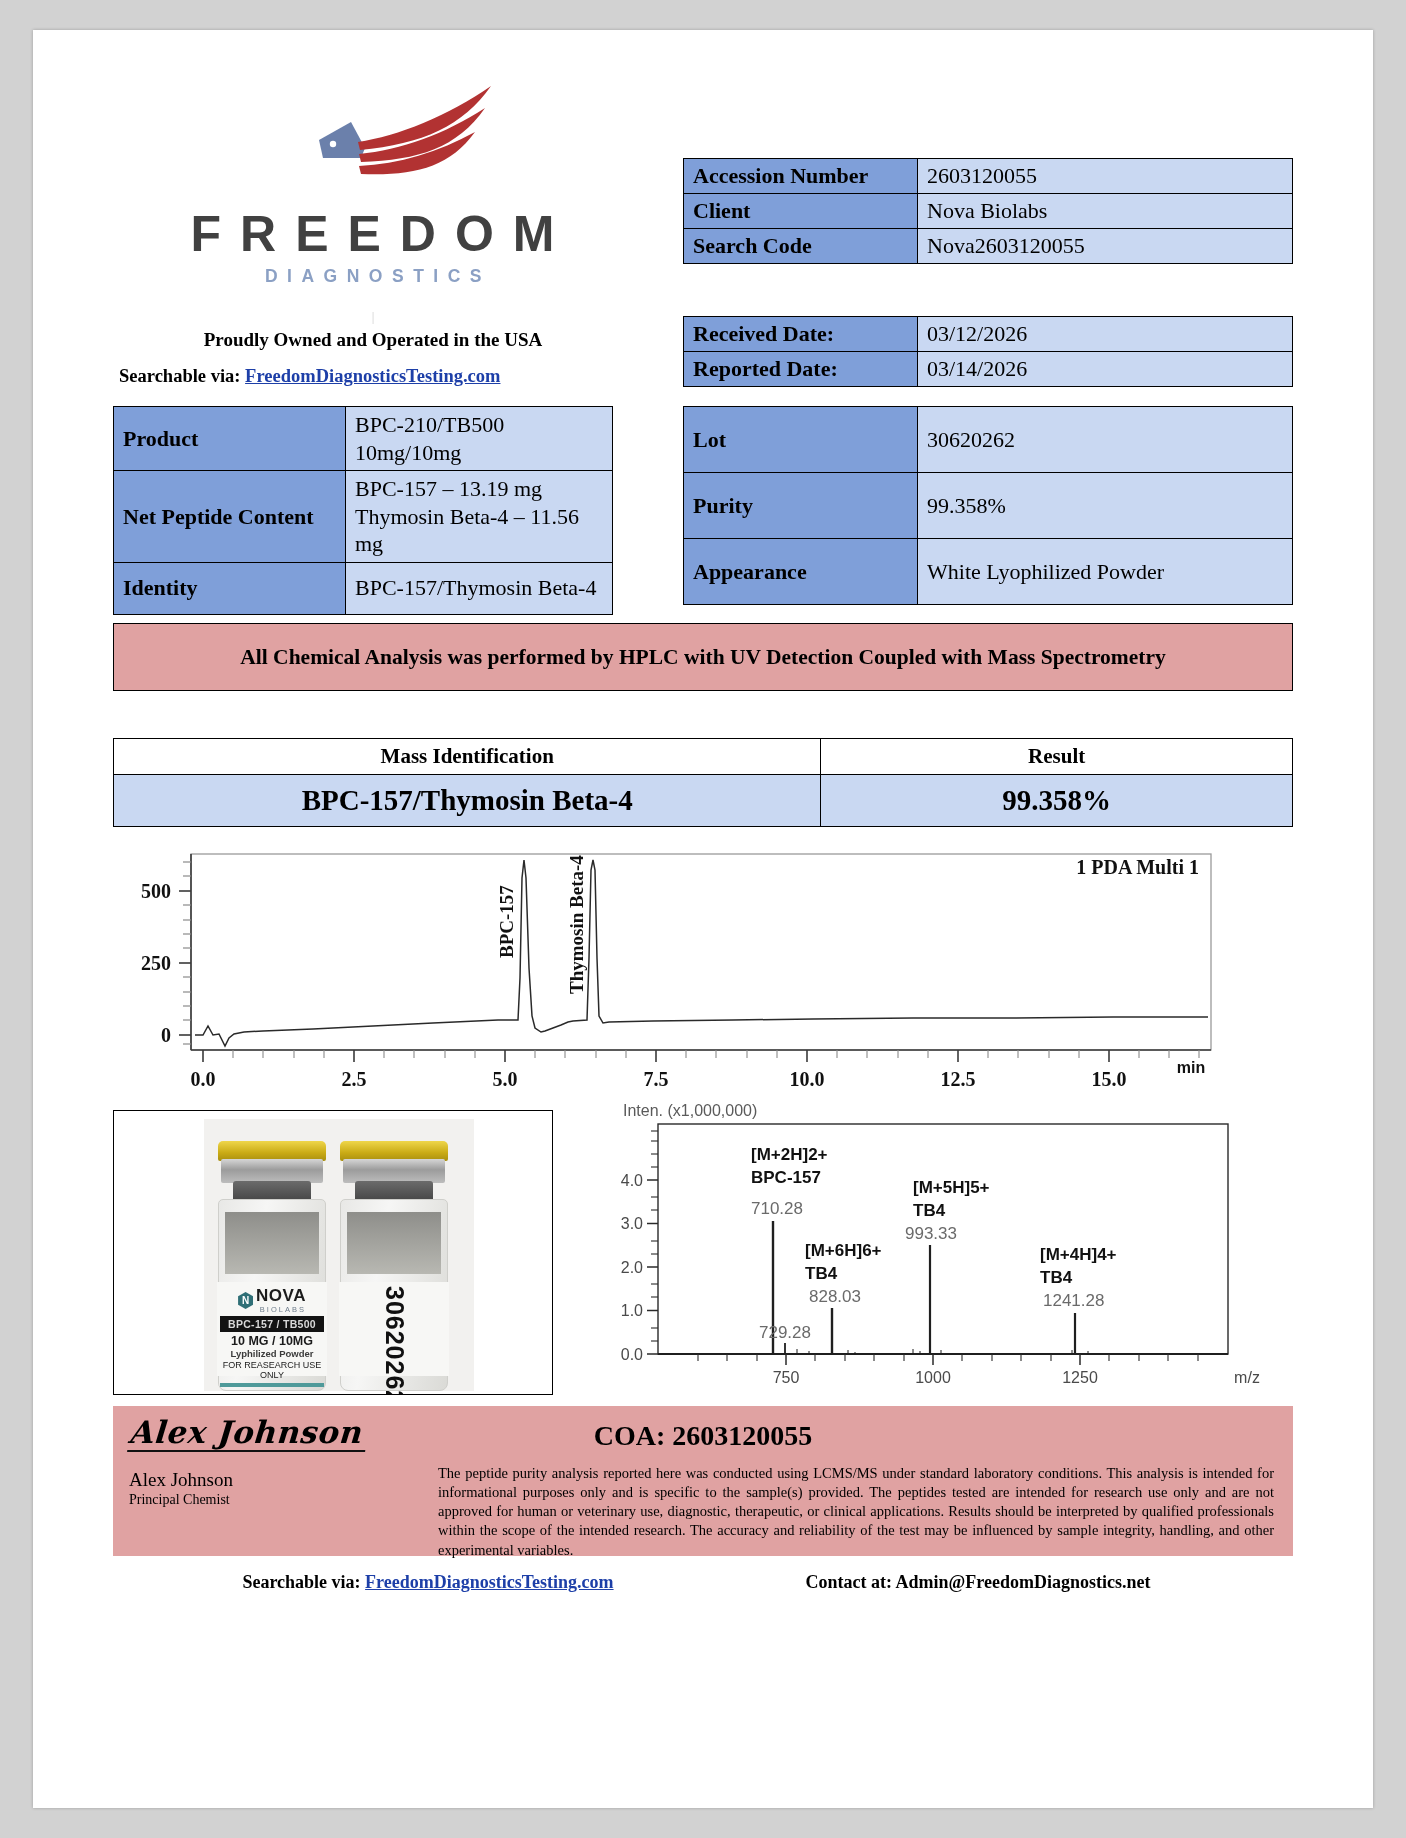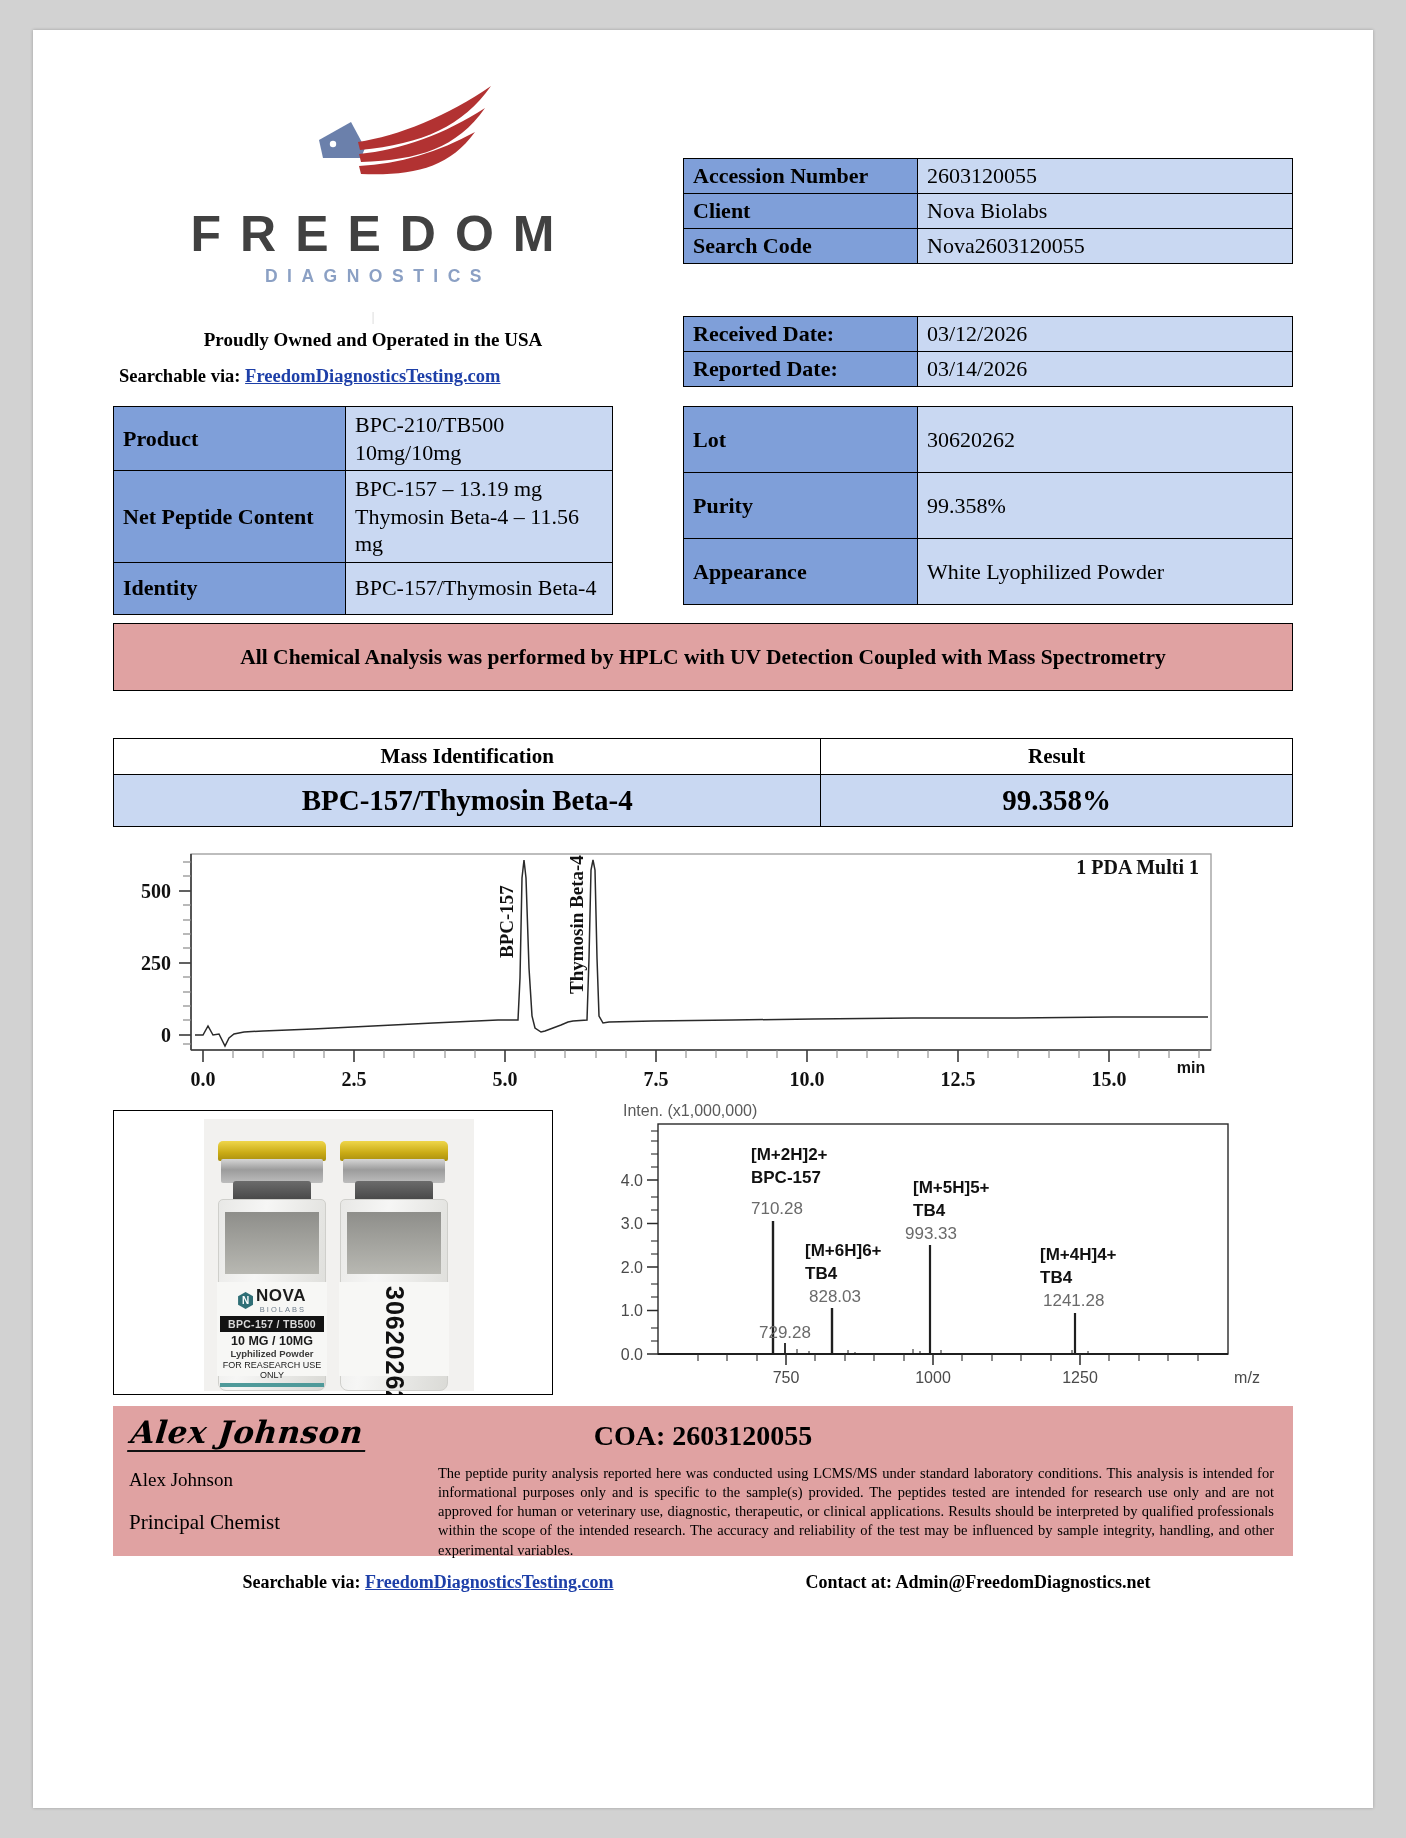--- a/index.html
+++ b/index.html
@@ -113,21 +113,21 @@
   .lbl-ru { font-family:"Liberation Sans",sans-serif; font-size:9px; font-weight:normal; text-align:center; color:#1b1b1b; margin-top:1px; }
   .teal-bar { height:4px; background:#4f9a9a; margin-top:3px; }
   .lotnum { font-family:"Liberation Sans",sans-serif; font-weight:bold; font-size:25px; color:#111; writing-mode:vertical-rl; letter-spacing:1px; }
 
   
   .footer { position:absolute; left:0; top:1348px; width:1180px; }
   .foot-band { background:#e0a2a2; width:100%; height:150px; position:relative; padding:10px 16px; }
   .sig { font-family:"DejaVu Serif", serif; font-style:italic; font-weight:bold; font-size:31px;
          border-bottom:2.2px solid #111; display:inline-block; padding:0 4px 1px 2px; line-height:1.05; letter-spacing:.5px; transform:skewX(-6deg); }
   .sig-name { font-size:19px; margin-top:17px; }
-  .sig-role { font-size:21px; margin-top:19px; }
+  .sig-role { font-size:14px; margin-top:1px; }
   .coa-num { position:absolute; left:0; right:0; top:14px; text-align:center; font-size:28px; font-weight:bold; }
   .disclaimer { position:absolute; left:325px; top:58px; width:836px; font-size:14.5px; line-height:1.32; text-align:justify; }
   .foot-links { display:flex; margin-top:16px; font-size:18px; font-weight:bold; padding:0 40px; }
   .foot-links .l { width:50%; text-align:center; }
   .foot-links .r { width:50%; text-align:center; }
   .foot-links a { color:#1d3fa8; text-decoration:underline; }
 </style>
 </head>
 <body>
 

